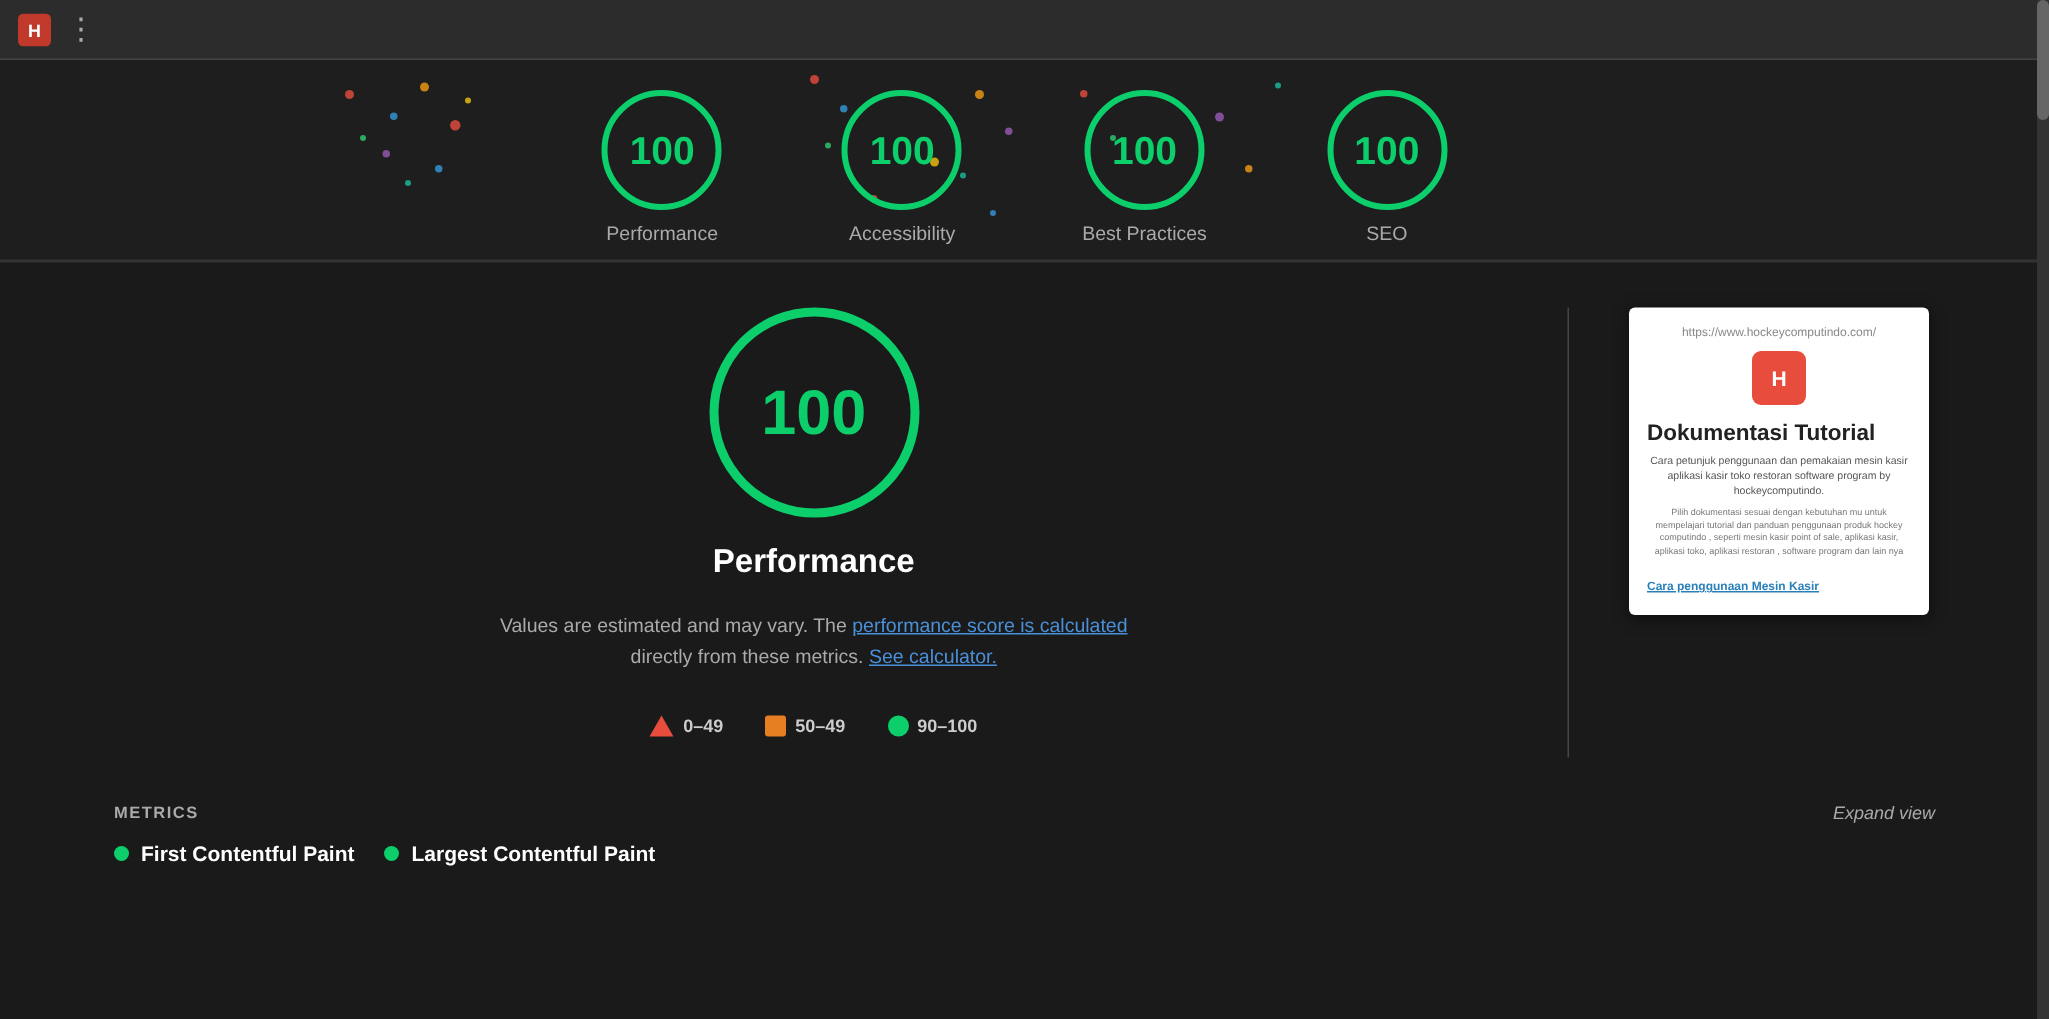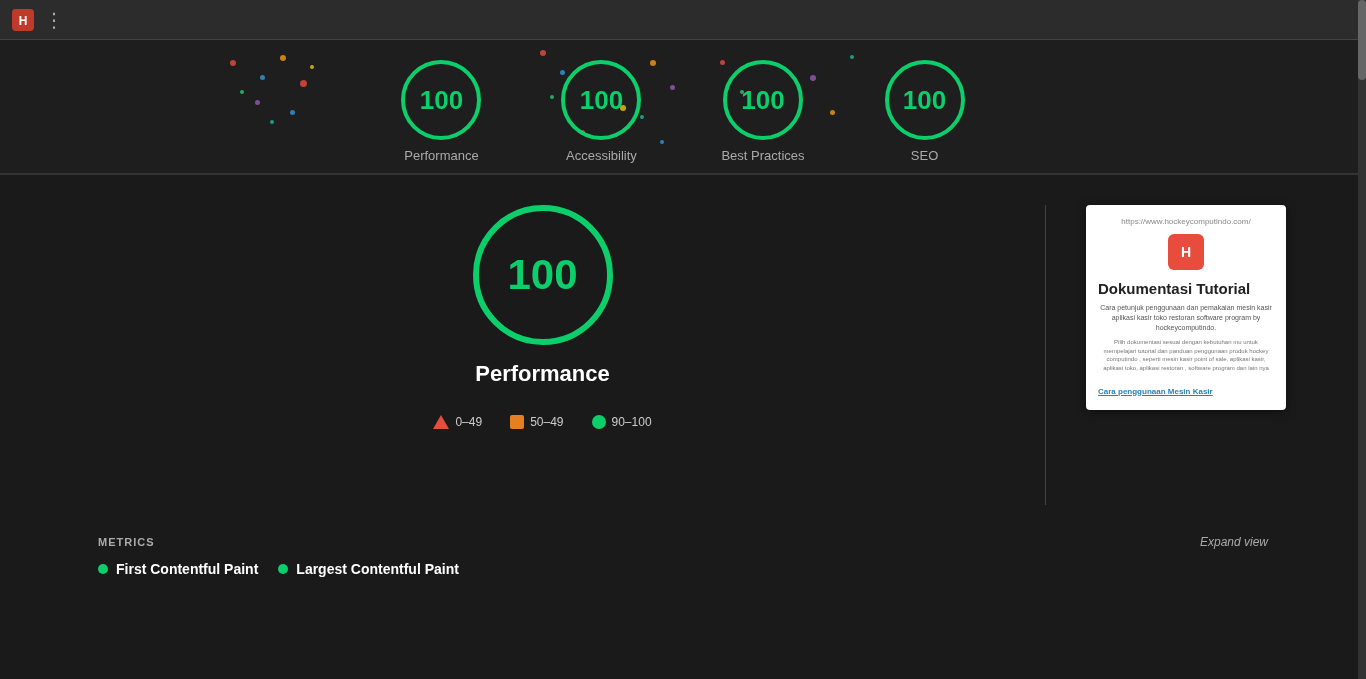--- a/index.html
+++ b/index.html
@@ -141,20 +141,21 @@
     .perf-description a {
       color: #4a90d9;
       text-decoration: underline;
     }
 
     .legend {
       display: flex;
       gap: 28px;
       align-items: flex-start;
       margin-top: 8px;
+      font-weight: bold;
     }
 
     .legend-item {
       display: flex;
       align-items: center;
       gap: 6px;
       font-size: 12px;
       color: #ccc;
     }
 
@@ -248,21 +249,21 @@
 
     .preview-link {
       font-size: 8px;
       color: #2980b9;
       font-weight: bold;
       line-height: 1.4;
     }
 
     
     .metrics-section {
-      padding: 0 98px 20px;
+      padding: 0 76px 20px;
     }
 
     .metrics-header {
       display: flex;
       justify-content: space-between;
       align-items: center;
       margin-bottom: 12px;
     }
 
     .metrics-title {
@@ -400,20 +401,26 @@
 
 <div class="divider-line"></div>
 
 <div class="main-content">
 
   <div class="perf-panel">
     <div class="big-score-circle">
       <span>100</span>
     </div>
     <div class="big-score-title">Performance</div>
+    <div class="perf-description">
+      <span>Values are estimated and may vary. The</span>
+      <a href="#">performance score is calculated</a>
+      <span>directly from these metrics.</span>
+      <a href="#">See calculator.</a>
+    </div>
     <div class="legend">
       <div class="legend-item">
         <div class="legend-dot-red"></div>
         <span>0–49</span>
       </div>
       <div class="legend-item">
         <div class="legend-dot-orange"></div>
         <span>50–49</span>
       </div>
       <div class="legend-item">

